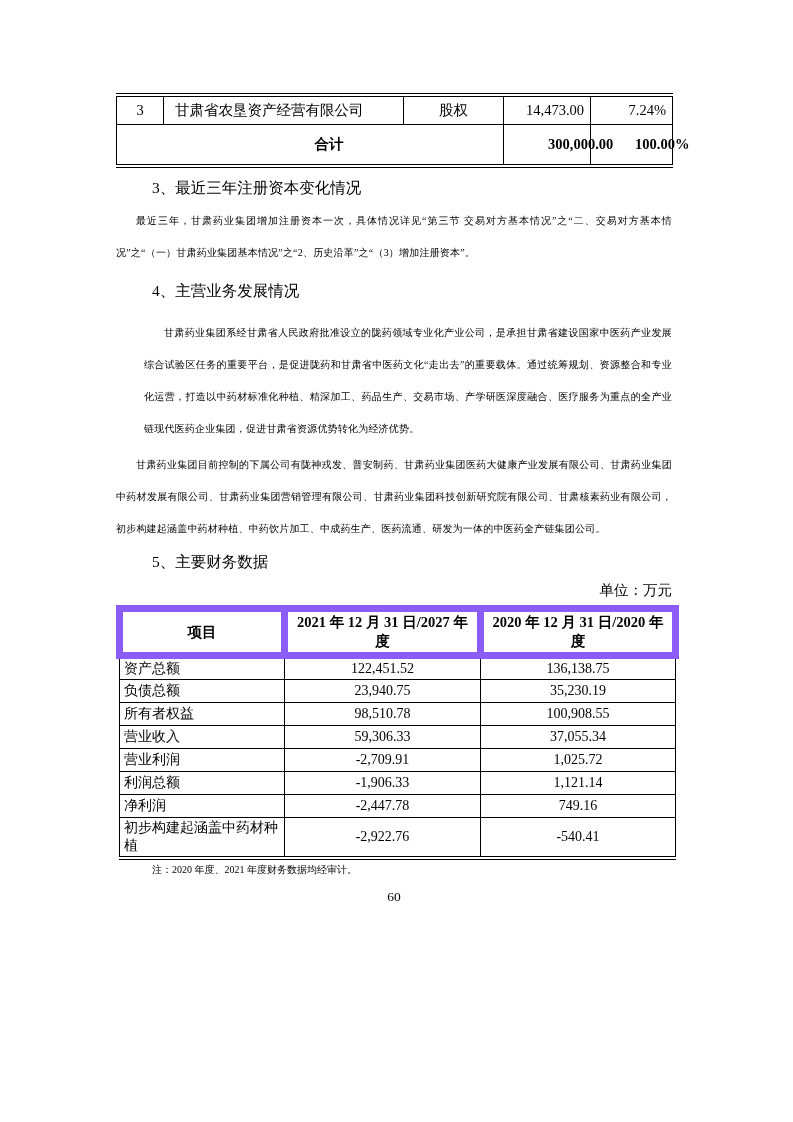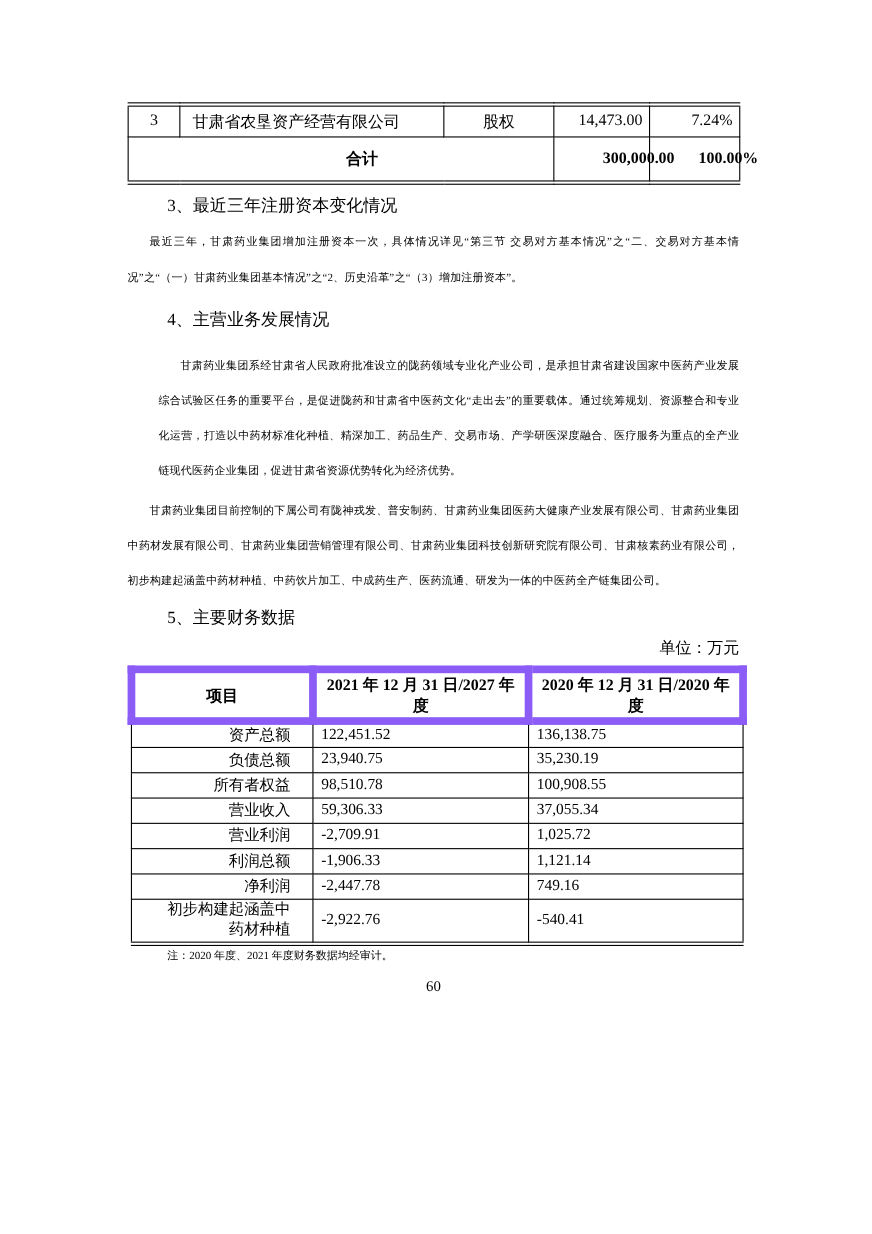--- a/index.html
+++ b/index.html
@@ -30,22 +30,22 @@
   p.p3 { margin-top:4px; }
 
   .unit { margin-top:6px; text-align:right; font-size:14.5px; line-height:20px; }
 
   
   .t2 { margin-top:5px; border-top:4px double #000; border-bottom:4px double #000;
         border-left:1px solid #000; border-right:1px solid #000; font-size:14px; }
   .t2 th { border:7px solid #8b5cf6; height:27px; font-size:14.5px; font-weight:bold;
            text-align:center; vertical-align:middle; padding:1px 4px; }
   .t2 td { border:1px solid #000; height:23px; padding:1px 7px; vertical-align:middle; }
-  .t2 td.item { text-align:right; padding:1px 20px; }
-  .t2 td.num { text-align:left; }
+  .t2 td.item { text-align:left; padding:1px 4px; }
+  .t2 td.num { text-align:center; }
   .t2 tr.tall td { height:40px; line-height:18px; }
 
   .note { padding-left:36px; font-size:10px; line-height:20px; }
   .pageno { margin-top:9px; text-align:center; font-size:13.5px; }
 </style>
 </head>
 <body>
 
 <div class="page">
 

